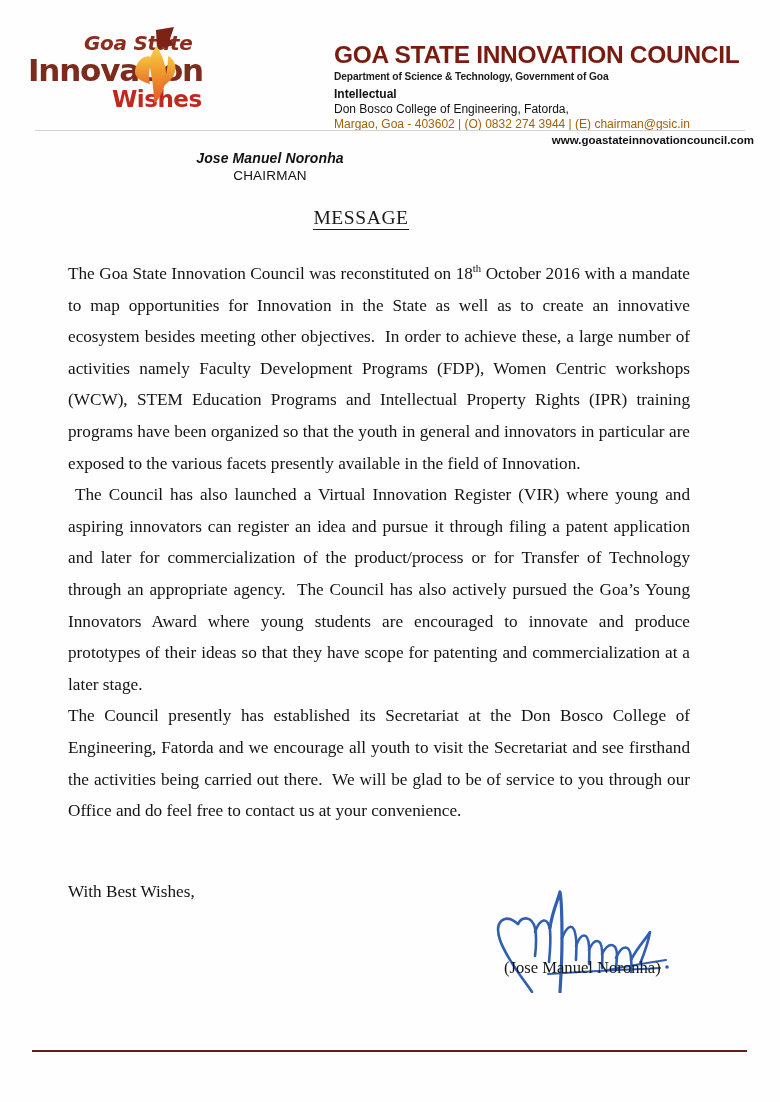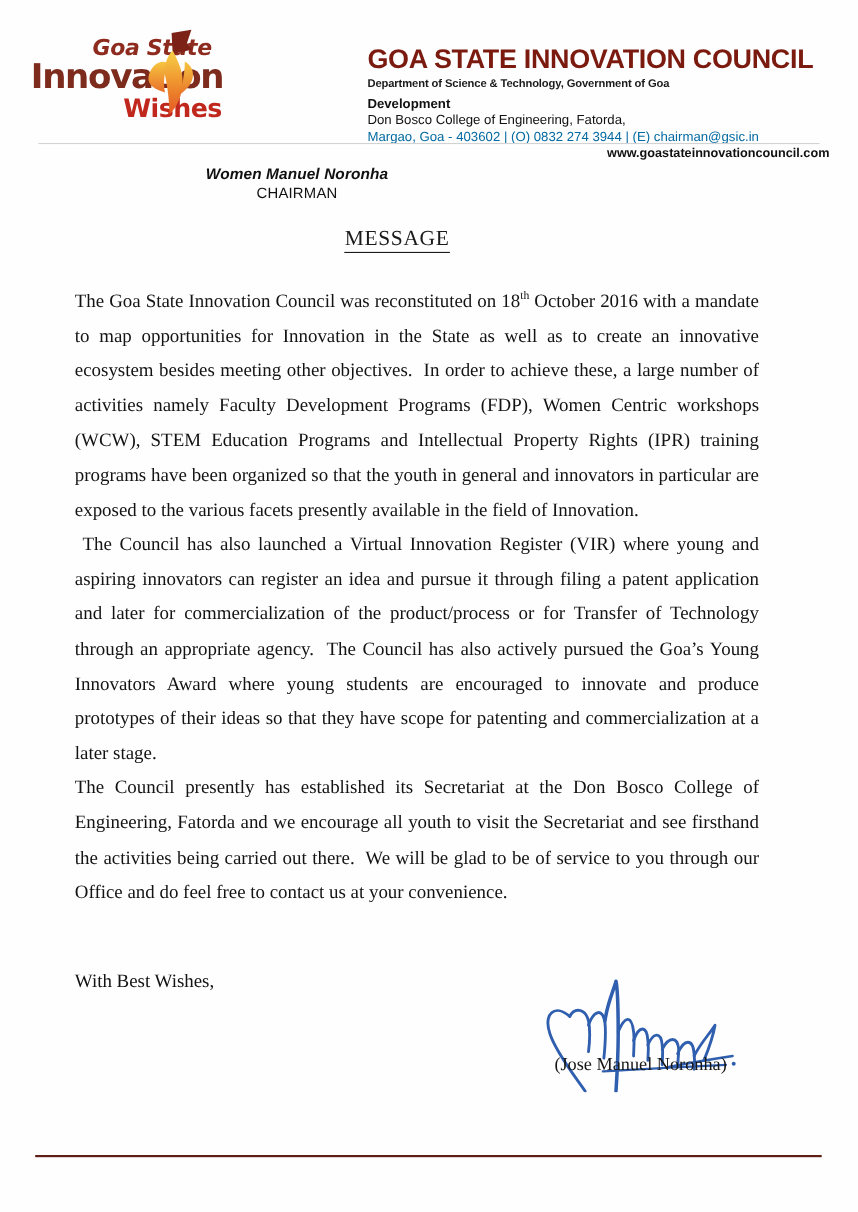--- a/index.html
+++ b/index.html
@@ -112,21 +112,21 @@
     color: #111;
     margin-top: 5px;
   }
   .org-addr {
     font-size: 12px;
     color: #111;
     margin-top: 1px;
   }
   .org-contact {
     font-size: 12px;
-    color: #0369a1;
+    color: #a16207;
     margin-top: 1px;
     white-space: nowrap;
   }
   .hdr-rule {
     position: absolute;
     left: 35px;
     top: 130px;
     width: 710px;
     height: 1px;
     background: #d2d2d2;
@@ -284,31 +284,31 @@
 
         <path d="M31 20 C36 30 40 38 40 48 C40 62 34 72 28 78 C28 64 26 52 24 42 C23 33 26 25 31 20 Z" fill="url(#flameGrad)"></path>
 
         <path d="M42 30 C50 34 52 44 46 52 C43 56 39 59 36 61 C40 52 42 41 42 30 Z" fill="url(#flameGrad2)"></path>
       </svg>
     </div>
 
     <div class="org-block">
       <div class="org-name">GOA STATE INNOVATION COUNCIL</div>
       <div class="org-dept">Department of Science &amp; Technology, Government of Goa</div>
-      <div class="org-sec">Development</div>
+      <div class="org-sec">Intellectual</div>
       <div class="org-addr">Don Bosco College of Engineering, Fatorda,</div>
       <div class="org-contact">Margao, Goa - 403602  |  (O) 0832 274 3944  |  (E) chairman@gsic.in</div>
     </div>
 
     <div class="hdr-rule"></div>
     <div class="org-web">www.goastateinnovationcouncil.com</div>
   </div>
 
   <div class="chairman">
-    <div class="chairman-name">Women Manuel Noronha</div>
+    <div class="chairman-name">Jose Manuel Noronha</div>
     <div class="chairman-title">CHAIRMAN</div>
   </div>
 
   <div class="msg-title">
     <span>MESSAGE</span>
   </div>
 
   <div class="body-text">
     <p>The Goa State Innovation Council was reconstituted on 18<sup>th</sup> October 2016 with a mandate to map opportunities for Innovation in the State as well as to create an innovative ecosystem besides meeting other objectives.&nbsp; In order to achieve these, a large number of activities namely Faculty Development Programs (FDP), Women Centric workshops (WCW), STEM Education Programs and Intellectual Property Rights (IPR) training programs have been organized so that the youth in general and innovators in particular are exposed to the various facets presently available in the field of Innovation.</p>
     <p>&nbsp;The Council has also launched a Virtual Innovation Register (VIR) where young and aspiring innovators can register an idea and pursue it through filing a patent application and later for commercialization of the product/process or for Transfer of Technology through an appropriate agency.&nbsp; The Council has also actively pursued the Goa’s Young Innovators Award where young students are encouraged to innovate and produce prototypes of their ideas so that they have scope for patenting and commercialization at a later stage.</p>

